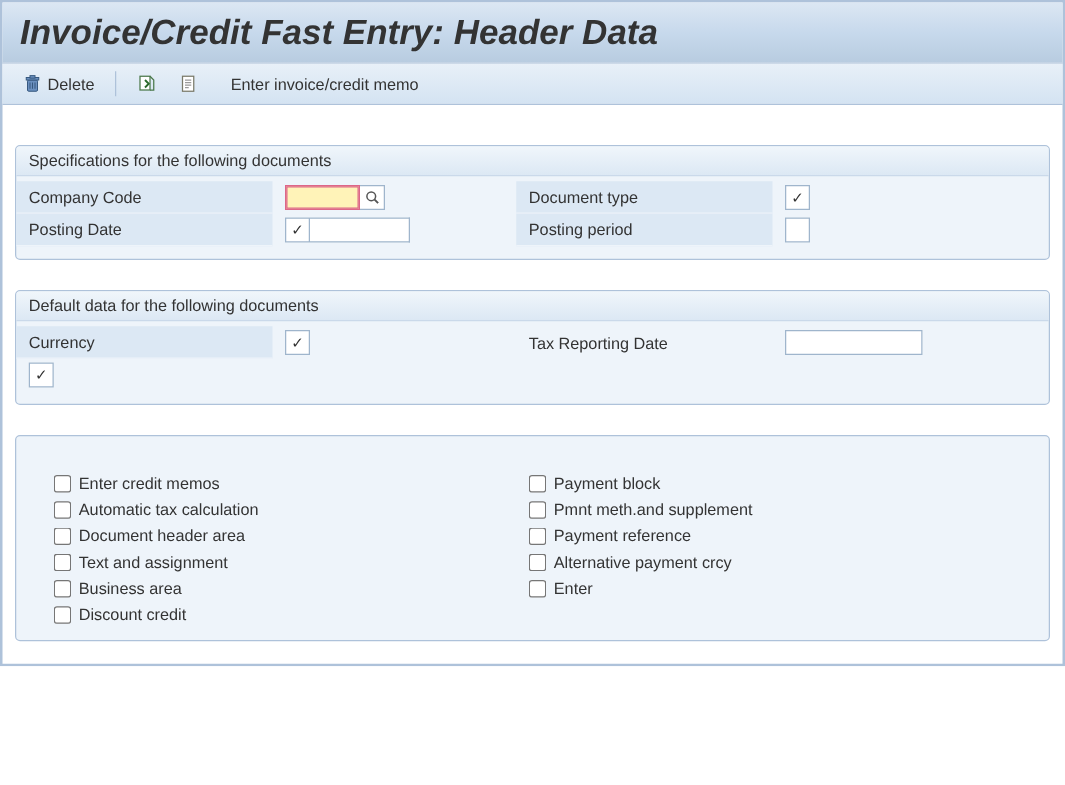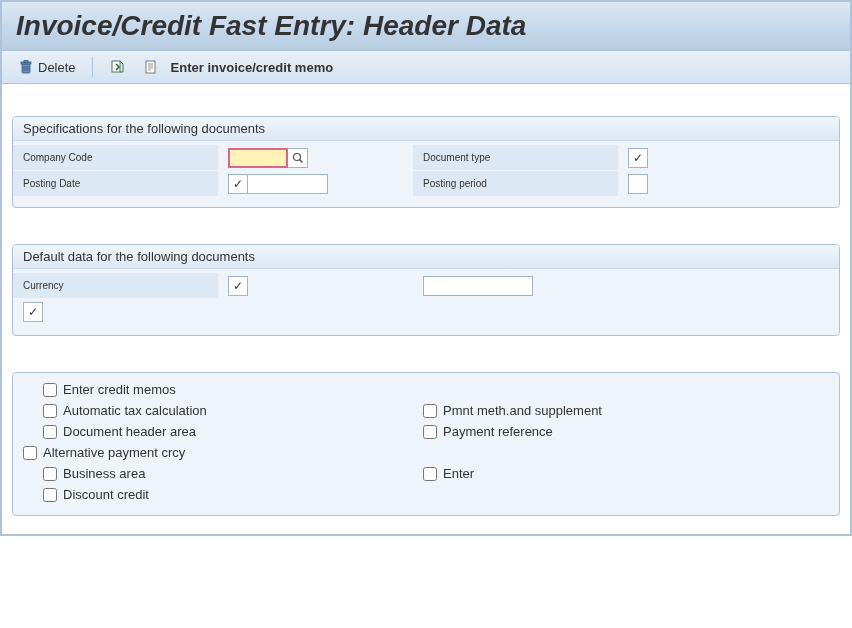--- a/index.html
+++ b/index.html
@@ -5,26 +5,26 @@
     * { box-sizing: border-box; margin: 0; padding: 0; }
     body { font-family: Arial, sans-serif; font-size: 13px; color: #333; background: #fff; width: 852px; }
     .container { border: 2px solid #aec2da; }
     .title-bar { background: linear-gradient(to bottom, #dce7f3 0%, #c7d9ec 50%, #b8cce0 100%); padding: 8px 14px; border-bottom: 1px solid #aec2da; }
     .title-bar h1 { font-size: 28px; font-style: italic; font-weight: bold; color: #333; }
     .toolbar { background: linear-gradient(to bottom, #e8f0f8 0%, #d4e3f2 100%); padding: 6px 10px; border-bottom: 1px solid #aec2da; display: flex; align-items: center; gap: 6px; }
     .tb-btn { display: inline-flex; align-items: flex-end; gap: 4px; padding: 2px 6px; cursor: pointer; border-radius: 2px; }
     .tb-label { font-size: 13px; color: #333; }
     .divider { width: 1px; height: 20px; background: #aec2da; margin: 0 4px; }
     .content { padding: 32px 10px 18px 10px; }
-    .group { border: 1px solid #aec2da; border-radius: 4px; margin-bottom: 36px; background: #eef4fa; overflow: hidden; }
+    .group { border: 1px solid #aec2da; border-radius: 4px; margin-bottom: 24px; background: #eef4fa; overflow: hidden; }
     .group:last-child { margin-bottom: 0; }
     .group-header { background: linear-gradient(to bottom, #f0f6fb 0%, #dce8f4 100%); padding: 4px 10px; border-bottom: 1px solid #cad9ea; font-size: 13px; }
     .group-body { padding: 4px 0 10px 0; }
     .row { display: flex; align-items: center; height: 26px; }
-    .field-label { width: 205px; padding-left: 10px; font-size: 10px; background: #dce8f4; height: 26px; display: flex; align-items: center; border-bottom: 1px solid #eef4fa; }
+    .field-label { width: 205px; padding-left: 10px; font-size: 13px; background: #dce8f4; height: 26px; display: flex; align-items: center; border-bottom: 1px solid #eef4fa; }
     .field-input-cell { display: flex; align-items: center; padding-left: 10px; width: 195px; }
     .text-input { border: 1px solid #9fb5cc; background: #fff; height: 20px; padding: 0 3px; font-size: 13px; }
     .text-input.required { background: #fff3b8; border: 1px solid #d68; outline: 1px solid #d68; outline-offset: -2px; }
     .text-input.with-f4 { width: 60px; }
     .f4-btn { width: 20px; height: 20px; border: 1px solid #9fb5cc; border-left: none; background: #fff; cursor: pointer; display: inline-flex; align-items: center; justify-content: center; }
     .check-in-box { width: 20px; height: 20px; border: 1px solid #9fb5cc; background: #fff; display: inline-flex; align-items: center; justify-content: center; }
     .checkmark::before { content: '\2713'; font-size: 12px; color: #333; }
     .cb-row { display: flex; padding: 3px 0; }
     .cb-col { display: flex; align-items: center; gap: 6px; padding-left: 30px; width: 400px; }
     .cb-col.right { padding-left: 10px; width: 400px; }
@@ -69,21 +69,21 @@
       <span class="icon-doc2">
         <svg width="16" height="16" viewBox="0 0 16 16">
             <rect x="3" y="2" width="9" height="12" fill="#fff" stroke="#7a7a6a" stroke-width="1"></rect>
             <line x1="5" y1="5" x2="10" y2="5" stroke="#999" stroke-width="1"></line>
             <line x1="5" y1="7" x2="10" y2="7" stroke="#999" stroke-width="1"></line>
             <line x1="5" y1="9" x2="10" y2="9" stroke="#999" stroke-width="1"></line>
             <line x1="5" y1="11" x2="8" y2="11" stroke="#999" stroke-width="1"></line>
           </svg>
       </span>
     </div>
-    <span class="tb-label" style="margin-left:0; cursor:pointer;font-weight:bold;">Enter invoice/credit memo</span>
+    <span class="tb-label" style="margin-left:14px; cursor:pointer;">Enter invoice/credit memo</span>
   </div>
 
   <div class="content">
 
     <div class="group">
       <div class="group-header">Specifications for the following documents</div>
       <div class="group-body">
         <div class="row">
           <div class="field-label">Company Code</div>
           <div class="field-input-cell">
@@ -117,39 +117,44 @@
     </div>
 
     <div class="group">
       <div class="group-header">Default data for the following documents</div>
       <div class="group-body">
         <div class="row">
           <div class="field-label">Currency</div>
           <div class="field-input-cell">
             <span class="check-in-box checkmark"></span>
           </div>
+          <div style="width:205px; padding-left:10px; display:flex; align-items:center;">Tax Reporting Date</div>
           <div class="field-input-cell">
             <input type="text" class="text-input" style="width: 110px;" value="">
           </div>
         </div>
         <div class="row">
           <div class="field-input-cell">
             <span class="check-in-box checkmark"></span>
           </div>
         </div>
       </div>
     </div>
 
     <div class="group">
-      <div class="group-body" style="padding:6px 0 10px 0;">
+      <div class="group-body" style="padding:6px 0 10px 0;margin-top:21px;">
         <div class="cb-row">
           <div class="cb-col">
               <input type="checkbox" style="">
               <span class="cb-label">Enter credit memos</span>
             </div>
+          <div class="cb-col right">
+              <input type="checkbox" style="">
+              <span class="cb-label">Payment block</span>
+            </div>
         </div>
         <div class="cb-row">
           <div class="cb-col">
               <input type="checkbox" style="">
               <span class="cb-label">Automatic tax calculation</span>
             </div>
           <div class="cb-col right">
               <input type="checkbox" style="">
               <span class="cb-label">Pmnt meth.and supplement</span>
             </div>
@@ -158,20 +163,24 @@
           <div class="cb-col">
               <input type="checkbox" style="">
               <span class="cb-label">Document header area</span>
             </div>
           <div class="cb-col right">
               <input type="checkbox" style="">
               <span class="cb-label">Payment reference</span>
             </div>
         </div>
         <div class="cb-row">
+          <div class="cb-col">
+              <input type="checkbox" style="">
+              <span class="cb-label">Text and assignment</span>
+            </div>
           <div class="cb-col right">
               <input type="checkbox" style="">
               <span class="cb-label">Alternative payment crcy</span>
             </div>
         </div>
         <div class="cb-row">
           <div class="cb-col">
               <input type="checkbox" style="">
               <span class="cb-label">Business area</span>
             </div>

